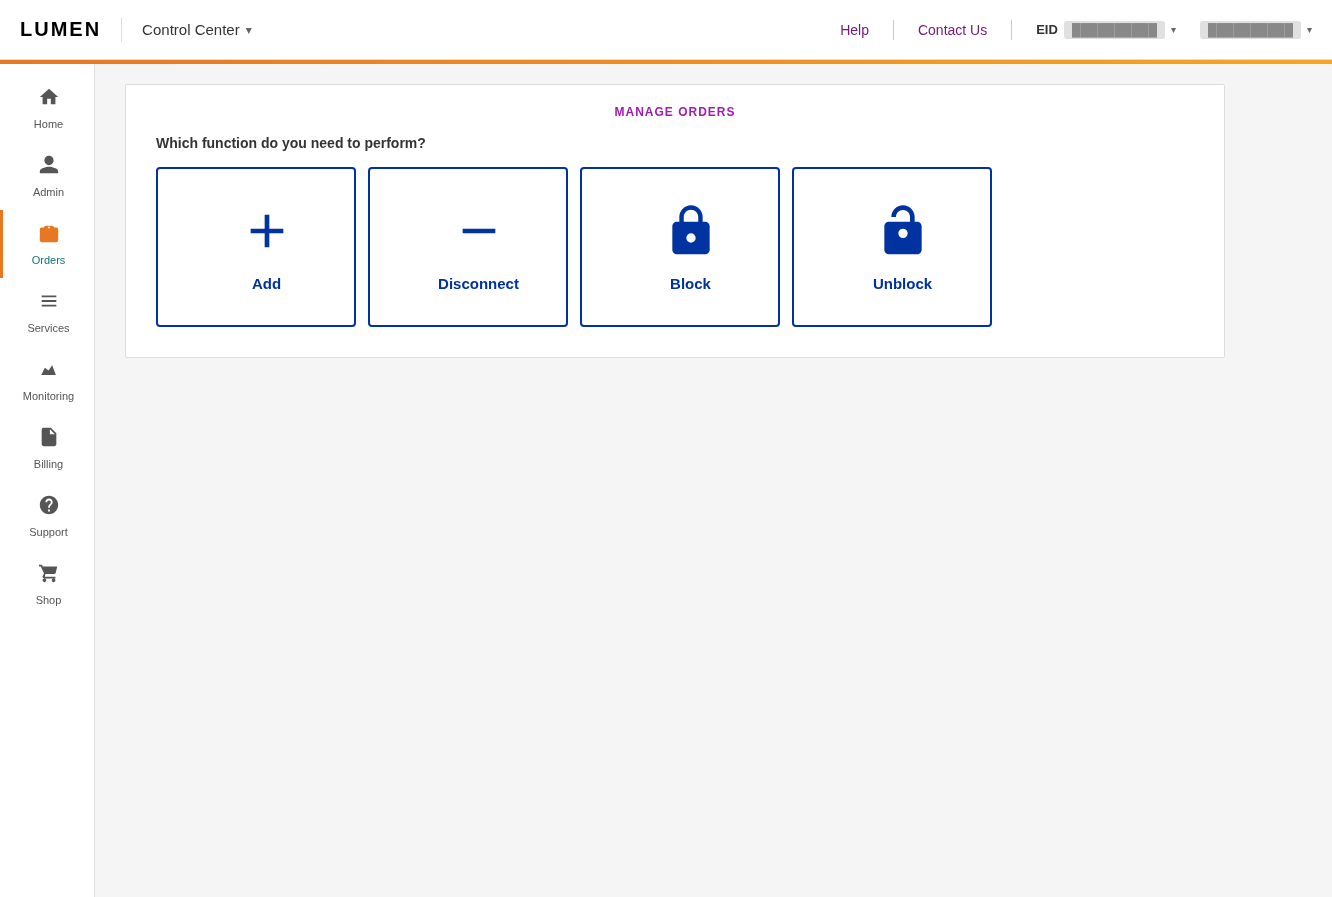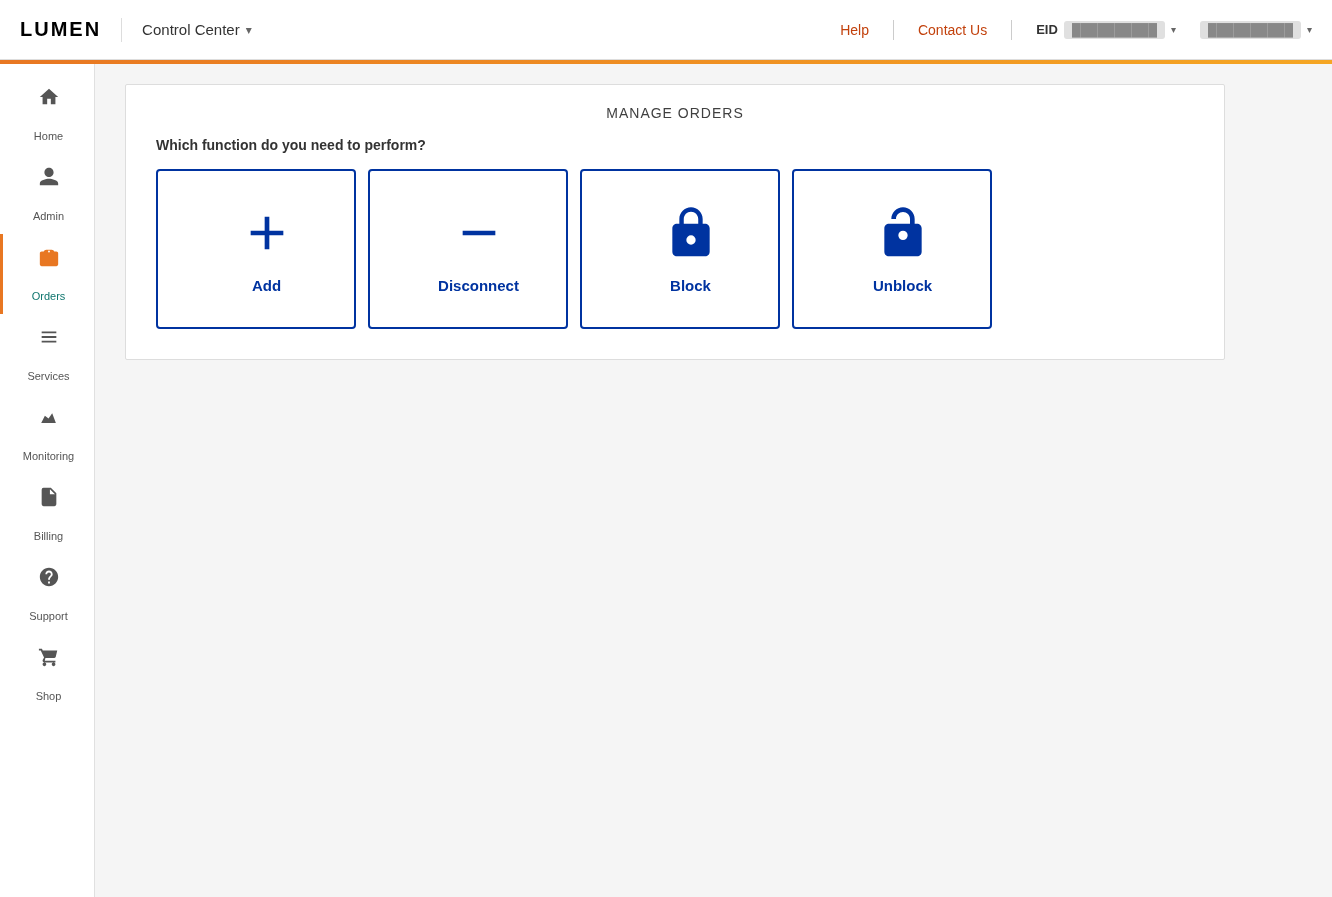--- a/index.html
+++ b/index.html
@@ -38,21 +38,21 @@
       border: none;
     }
     .control-center-btn .chevron { font-size: 12px; color: #666; }
     .top-nav-right {
       margin-left: auto;
       display: flex;
       align-items: center;
       gap: 24px;
     }
     .nav-link {
-      color: #c2410c;
+      color: #701a75;
       font-size: 14px;
       text-decoration: none;
       cursor: pointer;
     }
     .eid-section {
       display: flex;
       align-items: center;
       gap: 6px;
       font-size: 13px;
       color: #555;
@@ -85,21 +85,21 @@
     }
     .sidebar-item {
       display: flex;
       flex-direction: column;
       align-items: center;
       padding: 12px 10px;
       width: 100%;
       cursor: pointer;
       color: #555;
       font-size: 12px;
-      gap: 16px;
+      gap: 4px;
       border-left: 3px solid transparent;
     }
     .sidebar-item.active {
       color: #0f766e;
       border-left: 3px solid #e87722;
     }
     .sidebar-item .icon { font-size: 22px; }
     .sidebar-item.active .icon { color: #e87722; }
     .sidebar-item .label { font-size: 11px; text-align: center; }
 
@@ -113,23 +113,23 @@
     .manage-orders-panel {
       background: #fff;
       border: 1px solid #ddd;
       border-radius: 2px;
       padding: 20px 30px 30px;
       max-width: 1100px;
     }
 
     .panel-title {
       text-align: center;
-      font-size: 14px;
-      font-weight: normal;
-      color: #404040;
+      font-size: 12px;
+      font-weight: bold;
+      color: #a21caf;
       letter-spacing: 1px;
       margin-bottom: 16px;
       text-transform: uppercase;
     }
 
     .function-question {
       font-size: 14px;
       font-weight: bold;
       color: #333;
       margin-bottom: 16px;

